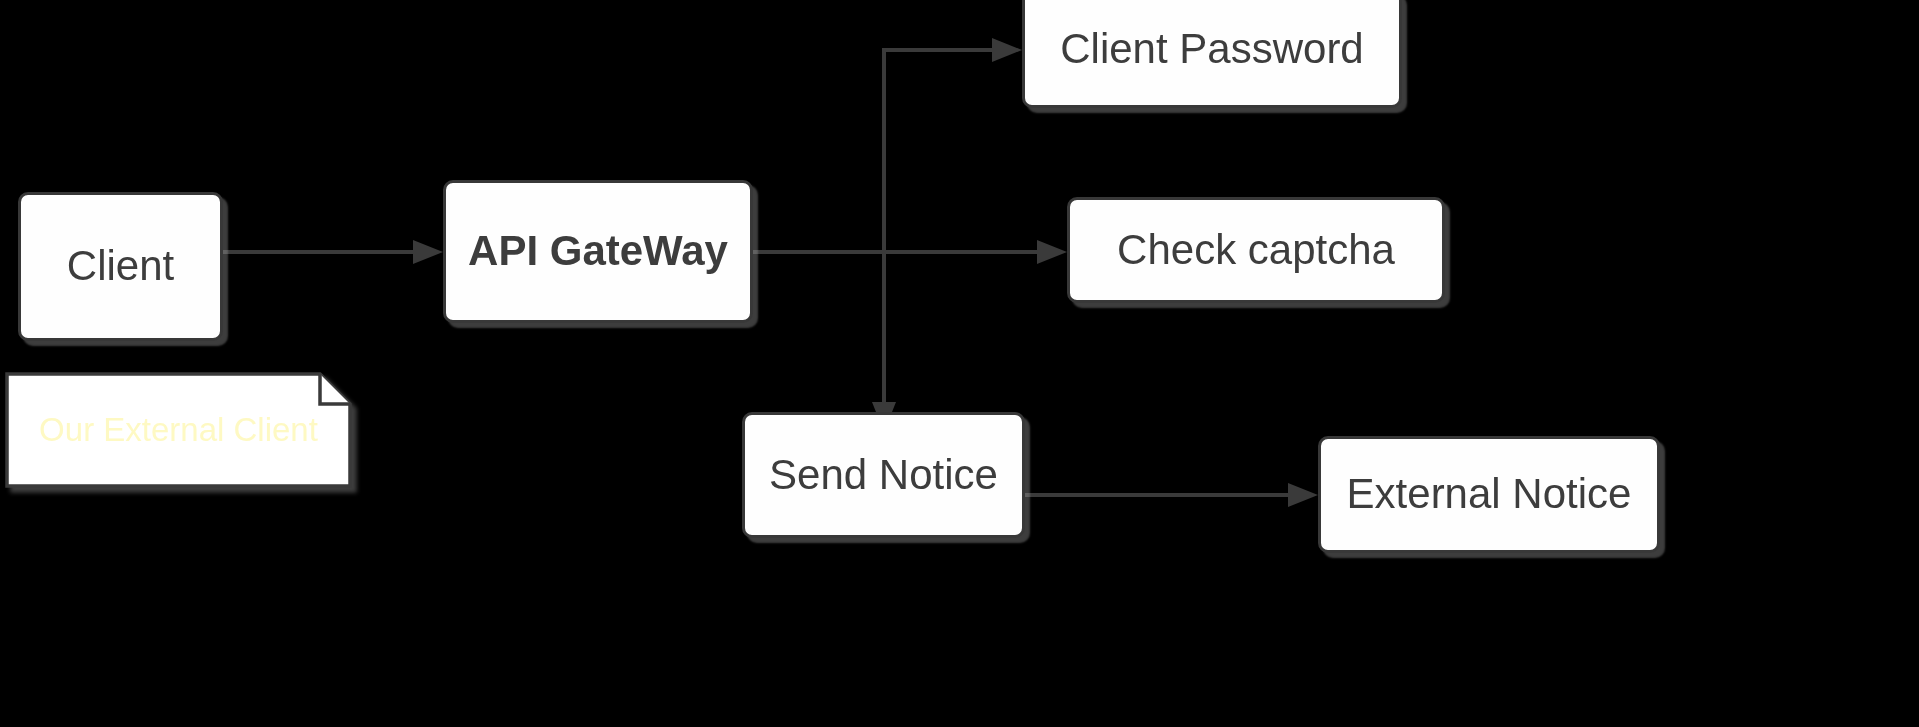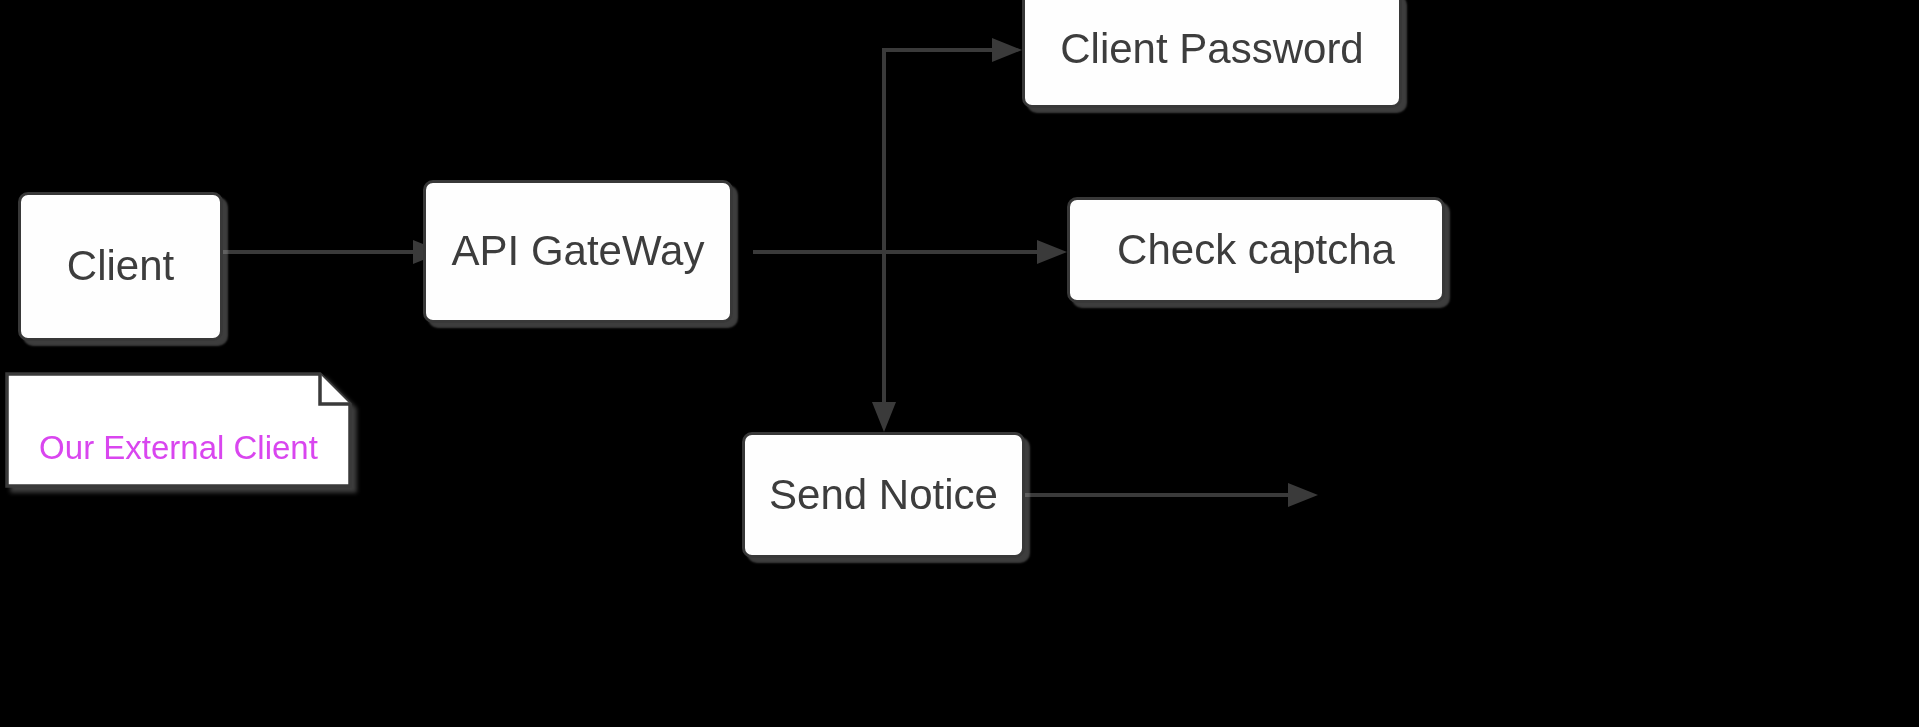--- a/index.html
+++ b/index.html
@@ -50,38 +50,37 @@
     display: flex;
     align-items: center;
     justify-content: center;
     color: #3d3d3d;
     font-size: 42px;
     line-height: 1.1;
     white-space: nowrap;
     box-shadow: 5px 5px 2px rgba(160,160,160,0.38);
   }
   .node-client          { left: 18px;   top: 176px; width: 205px; height: 149px; margin-top: 16px; }
-  .node-api-gateway     { left: 423px;  top: 180px; width: 310px; height: 143px; }
+  .node-api-gateway     { left: 443px;  top: 180px; width: 310px; height: 143px; font-weight: bold; }
   .node-check-password  { left: 1022px; top: -10px; width: 380px; height: 118px; }
   .node-check-captcha   { left: 1067px; top: 197px; width: 378px; height: 106px; align-items: center; }
-  .node-send-notice     { left: 742px;  top: 432px; width: 283px; height: 126px; }
+  .node-send-notice     { left: 742px;  top: 412px; width: 283px; height: 126px; }
   .node-external-notice { left: 1318px; top: 436px; width: 342px; height: 117px; }
   .note-label {
     position: absolute;
     left: 5px;
     top: 372px;
     width: 347px;
     height: 116px;
     display: flex;
     align-items: center;
     justify-content: center;
-    color: #d946ef;
+    color: #fef9c3;
     font-size: 33px;
     white-space: nowrap;
-    margin-top: 18px;
   }
 </style>
 </head>
 <body>
 
 <div class="stage">
 
   <svg class="edges-layer" viewBox="0 0 1919 727" xmlns="http://www.w3.org/2000/svg">
 
     <g>
@@ -128,16 +127,19 @@
   </div>
 
   <div class="node node-check-captcha">
     <span>Check captcha</span>
   </div>
 
   <div class="node node-send-notice">
     <span>Send Notice</span>
   </div>
 
+  <div class="node node-external-notice">
+    <span>External Notice</span>
+  </div>
 
   <div class="note-label">Our External Client</div>
 
 </div>
 
 </body></html>

